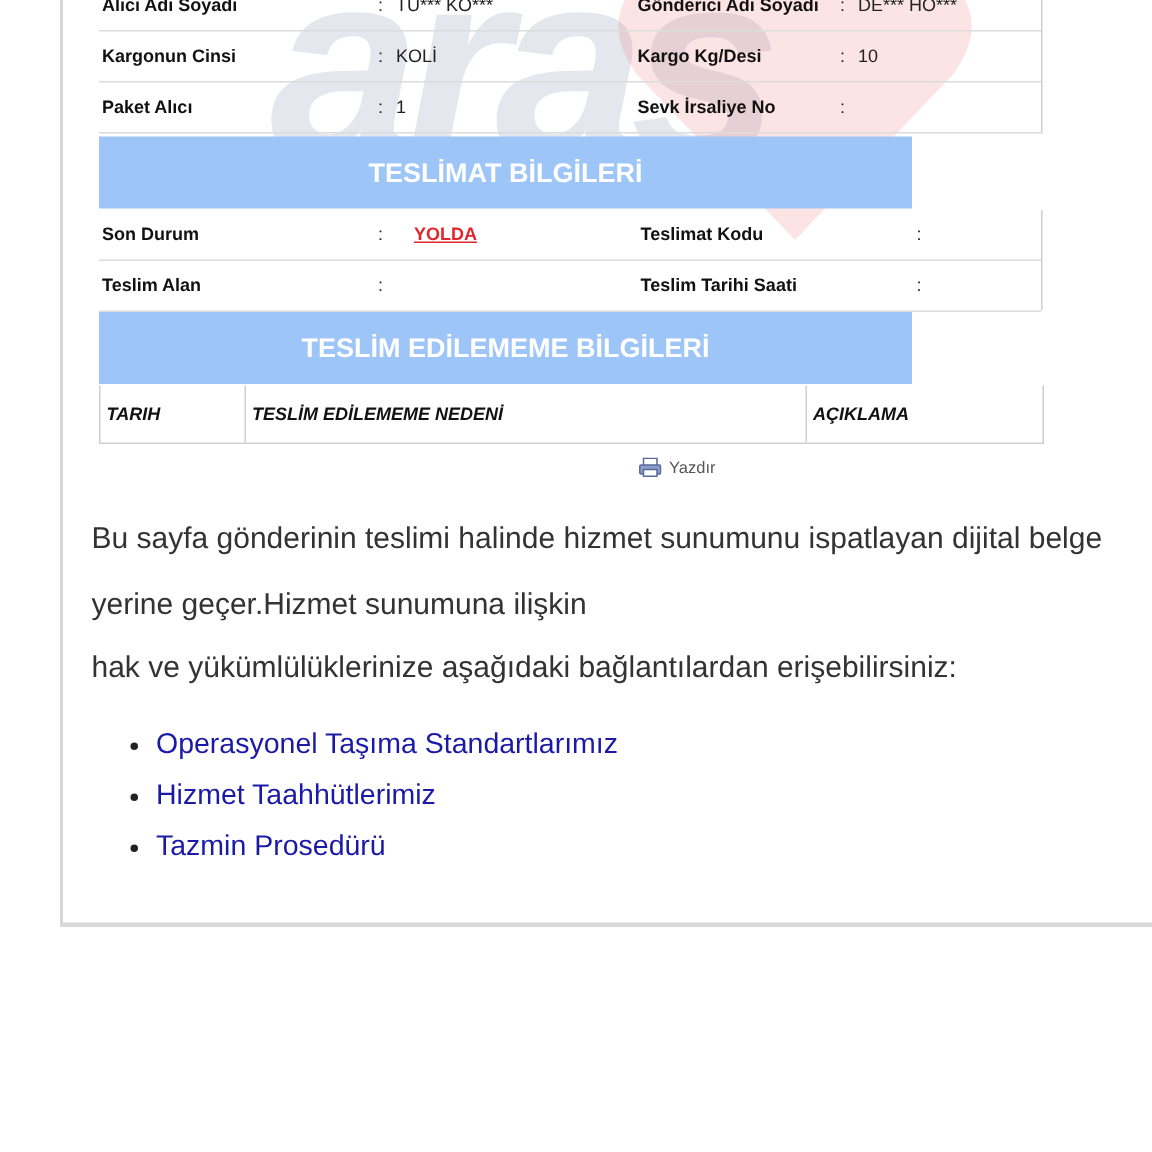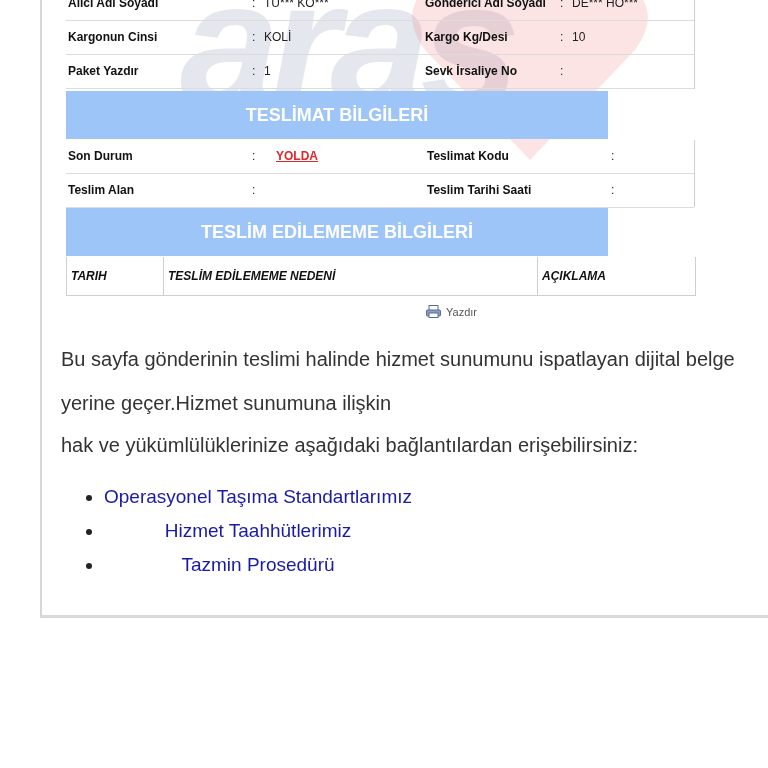--- a/index.html
+++ b/index.html
@@ -13,21 +13,21 @@
   .section-head { position:absolute; left:66px; width:542px; background:#9ec5f7; color:#ffffff; font-weight:bold; font-size:18px; text-align:center; }
   .rowbox { position:absolute; left:66px; width:628px; border-right:1px solid #cfcfcf; }
   .row { position:absolute; left:0; width:628px; height:33px; border-bottom:1px solid #dcdcdc; font-size:12px; }
   .cell { position:absolute; top:0; line-height:33px; white-space:nowrap; }
   .status-red { color:#e0262b; font-weight:bold;text-decoration:underline; }
   .nd-table { position:absolute; left:66px; top:257px; width:628px; height:38px; border:1px solid #cfcfcf; border-top:none; font-size:12px; font-weight:bold; }
   .nd-cell { position:absolute; top:0; height:38px; line-height:38px; padding-left:4px; color:#111; border-right:1px solid #cfcfcf; box-sizing:border-box;font-style:italic; }
   .print { position:absolute; left:426px; top:305px; font-size:11px; color:#555; display:flex; align-items:flex-end; gap:5px; cursor:pointer; }
   .para { position:absolute; left:61px; font-size:20px; color:#333; white-space:nowrap; }
   ul.links { position:absolute; left:66px; top:480px; margin:0; padding:0 0 0 38px; font-size:19px; }
-  ul.links li { color:#222; line-height:34px;text-align:center; }
+  ul.links li { color:#222; line-height:34px; }
   ul.links a { color:#1a1aa6; text-decoration:none; }
 </style>
 </head>
 <body>
 
 <div class="frame"></div>
 
 <div class="watermark">
   <div class="wm-blue">aras</div>
   <svg class="wm-red" viewBox="0 0 250 210">
@@ -46,21 +46,21 @@
   </div>
   <div class="row" style="top:34px;">
     <span class="cell lbl" style="left:2px;">Kargonun Cinsi</span>
     <span class="cell val" style="left:186px;">:</span>
     <span class="cell val" style="left:198px;">KOLİ</span>
     <span class="cell lbl" style="left:359px;">Kargo Kg/Desi</span>
     <span class="cell val" style="left:494px;">:</span>
     <span class="cell val" style="left:506px;">10</span>
   </div>
   <div class="row" style="top:68px;">
-    <span class="cell lbl" style="left:2px;">Paket Yazdır</span>
+    <span class="cell lbl" style="left:2px;">Paket Alıcı</span>
     <span class="cell val" style="left:186px;">:</span>
     <span class="cell val" style="left:198px;">1</span>
     <span class="cell lbl" style="left:359px;">Sevk İrsaliye No</span>
     <span class="cell val" style="left:494px;">:</span>
   </div>
 </div>
 
 <div class="section-head" style="top:91px;height:48px;line-height:48px;">TESLİMAT BİLGİLERİ</div>
 <div class="rowbox" style="top:140px;height:67px;">
   <div class="row" style="top:0;">

